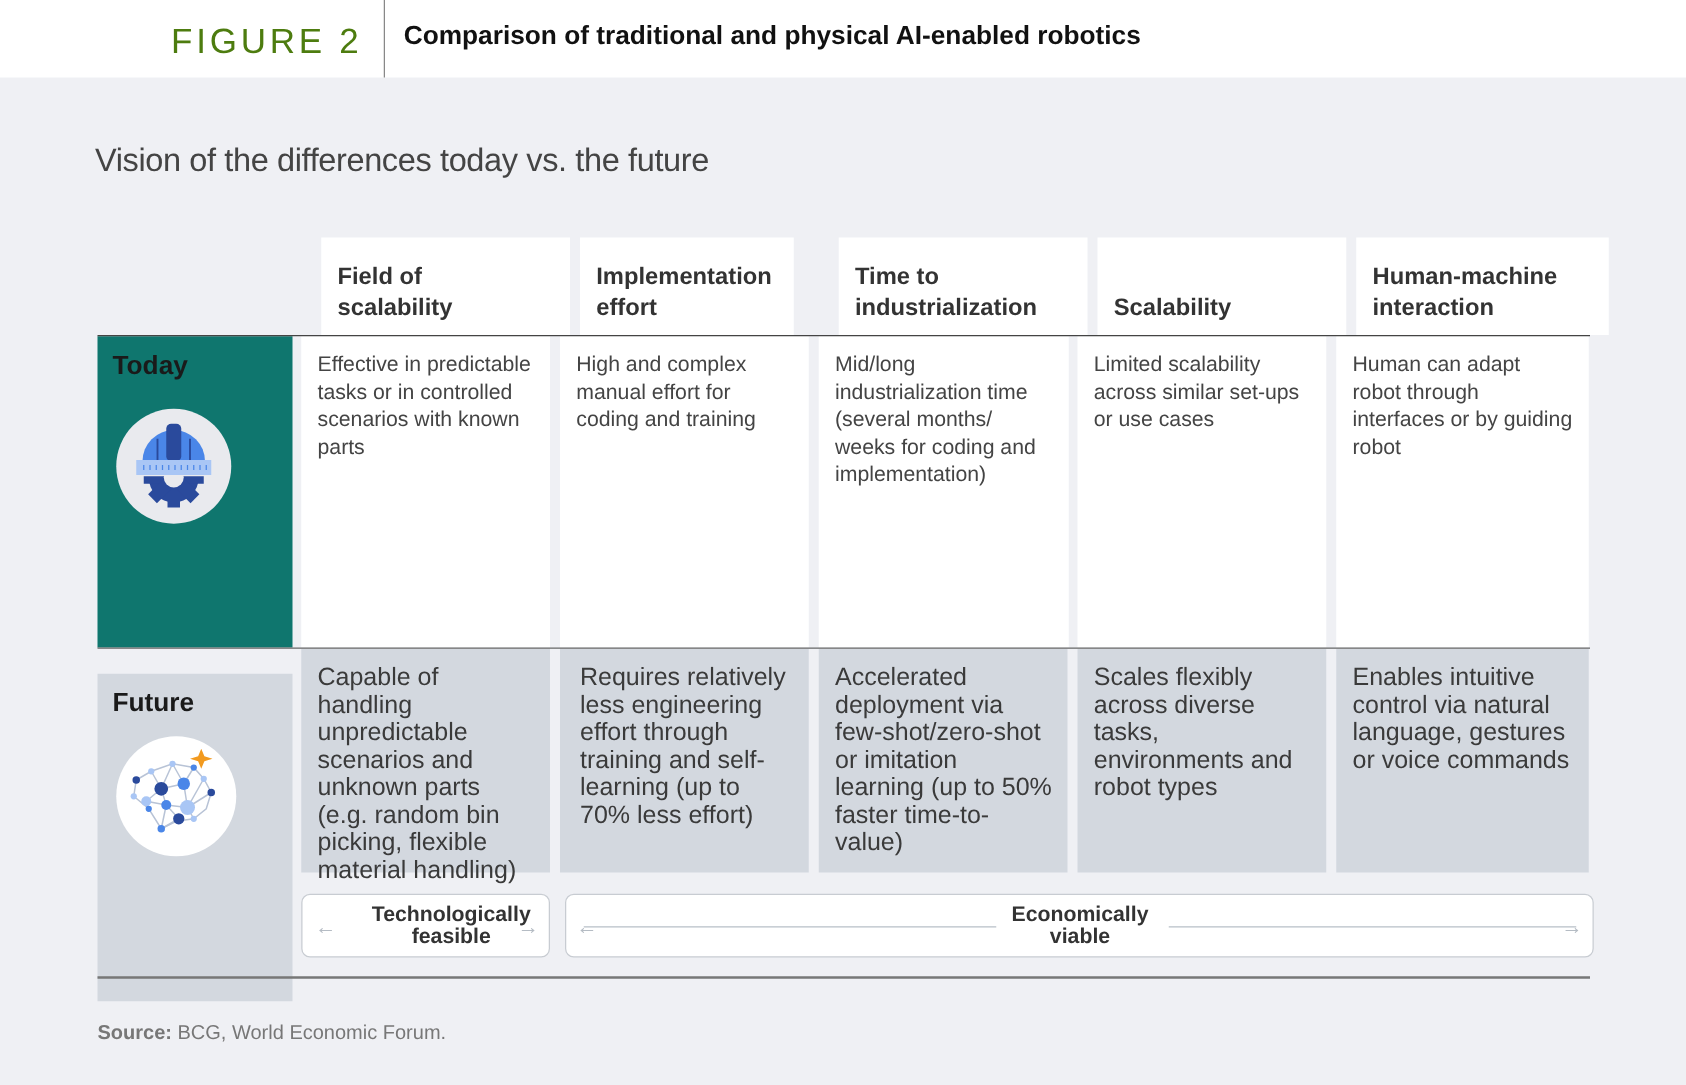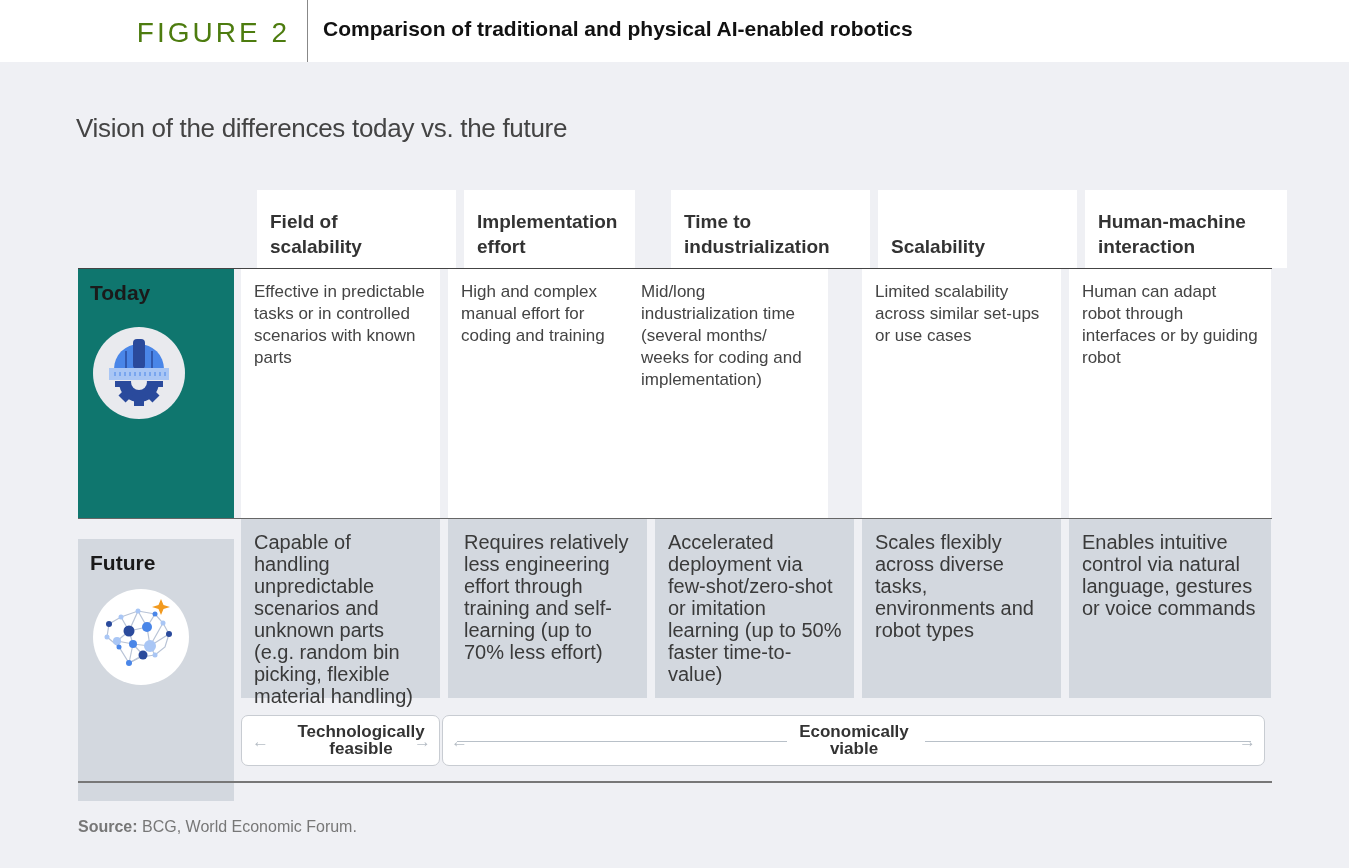--- a/index.html
+++ b/index.html
@@ -92,21 +92,21 @@
           <line x1="57" y1="45" x2="57" y2="49"></line>
         <line x1="62" y1="45" x2="62" y2="49"></line>
           <line x1="67" y1="45" x2="67" y2="49"></line>
         <line x1="72" y1="45" x2="72" y2="49"></line>
       </g>
     </svg>
   </div>
 </div>
 <div class="cell today" style="left:241px;width:199px;">Effective in predictable tasks or in controlled scenarios with known parts</div>
 <div class="cell today" style="left:448px;width:199px;">High and complex manual effort for coding and training</div>
-<div class="cell today" style="left:628px;width:200px;">Mid/long industrialization time (several months/ weeks for coding and implementation)</div>
+<div class="cell today" style="left:655px;width:200px;">Mid/long industrialization time (several months/ weeks for coding and implementation)</div>
 <div class="cell today" style="left:862px;width:199px;">Limited scalability across similar set-ups or use cases</div>
 <div class="cell today" style="left:1069px;width:202px;">Human can adapt robot through interfaces or by guiding robot</div>
 
 <div class="rowlabel-future">
   <div class="rowname">Future</div>
   <div class="icon-circle icon-future">
     <svg width="96" height="96" viewBox="0 0 96 96">
       <g stroke="#b8c3d6" stroke-width="1.2" fill="none">
         <polyline points="16,35 28,28 45,22 62,25 70,34 76,45 72,58 62,66 48,68 36,74 26,58 14,48 16,35"></polyline>
         <line x1="28" y1="28" x2="36" y2="42"></line>
@@ -157,21 +157,21 @@
 <div class="hline" style="top:518px;background:#666;"></div>
 <div class="hline" style="top:781px;background:#777;height:2px;"></div>
 
 <div class="pill" style="left:241px;width:199px;">
   <span class="arrow" style="left:10px;">←</span>
   <div class="pill-label" style="left:0;width:238px;">
     <span>Technologically</span><br><span>feasible</span>
   </div>
   <span class="arrow" style="right:8px;">→</span>
 </div>
-<div class="pill" style="left:442px;width:823px;">
+<div class="pill" style="left:452px;width:823px;">
   <span class="arrow" style="left:8px;">←</span>
   <div class="arrow-line" style="left:14px;width:330px;"></div>
   <div class="pill-label" style="left:340px;width:142px;">
     <span>Economically</span><br><span>viable</span>
   </div>
   <div class="arrow-line" style="left:482px;width:326px;"></div>
   <span class="arrow" style="right:8px;">→</span>
 </div>
 
 <div class="source"><b>Source:</b><span> BCG, World Economic Forum.</span></div>

